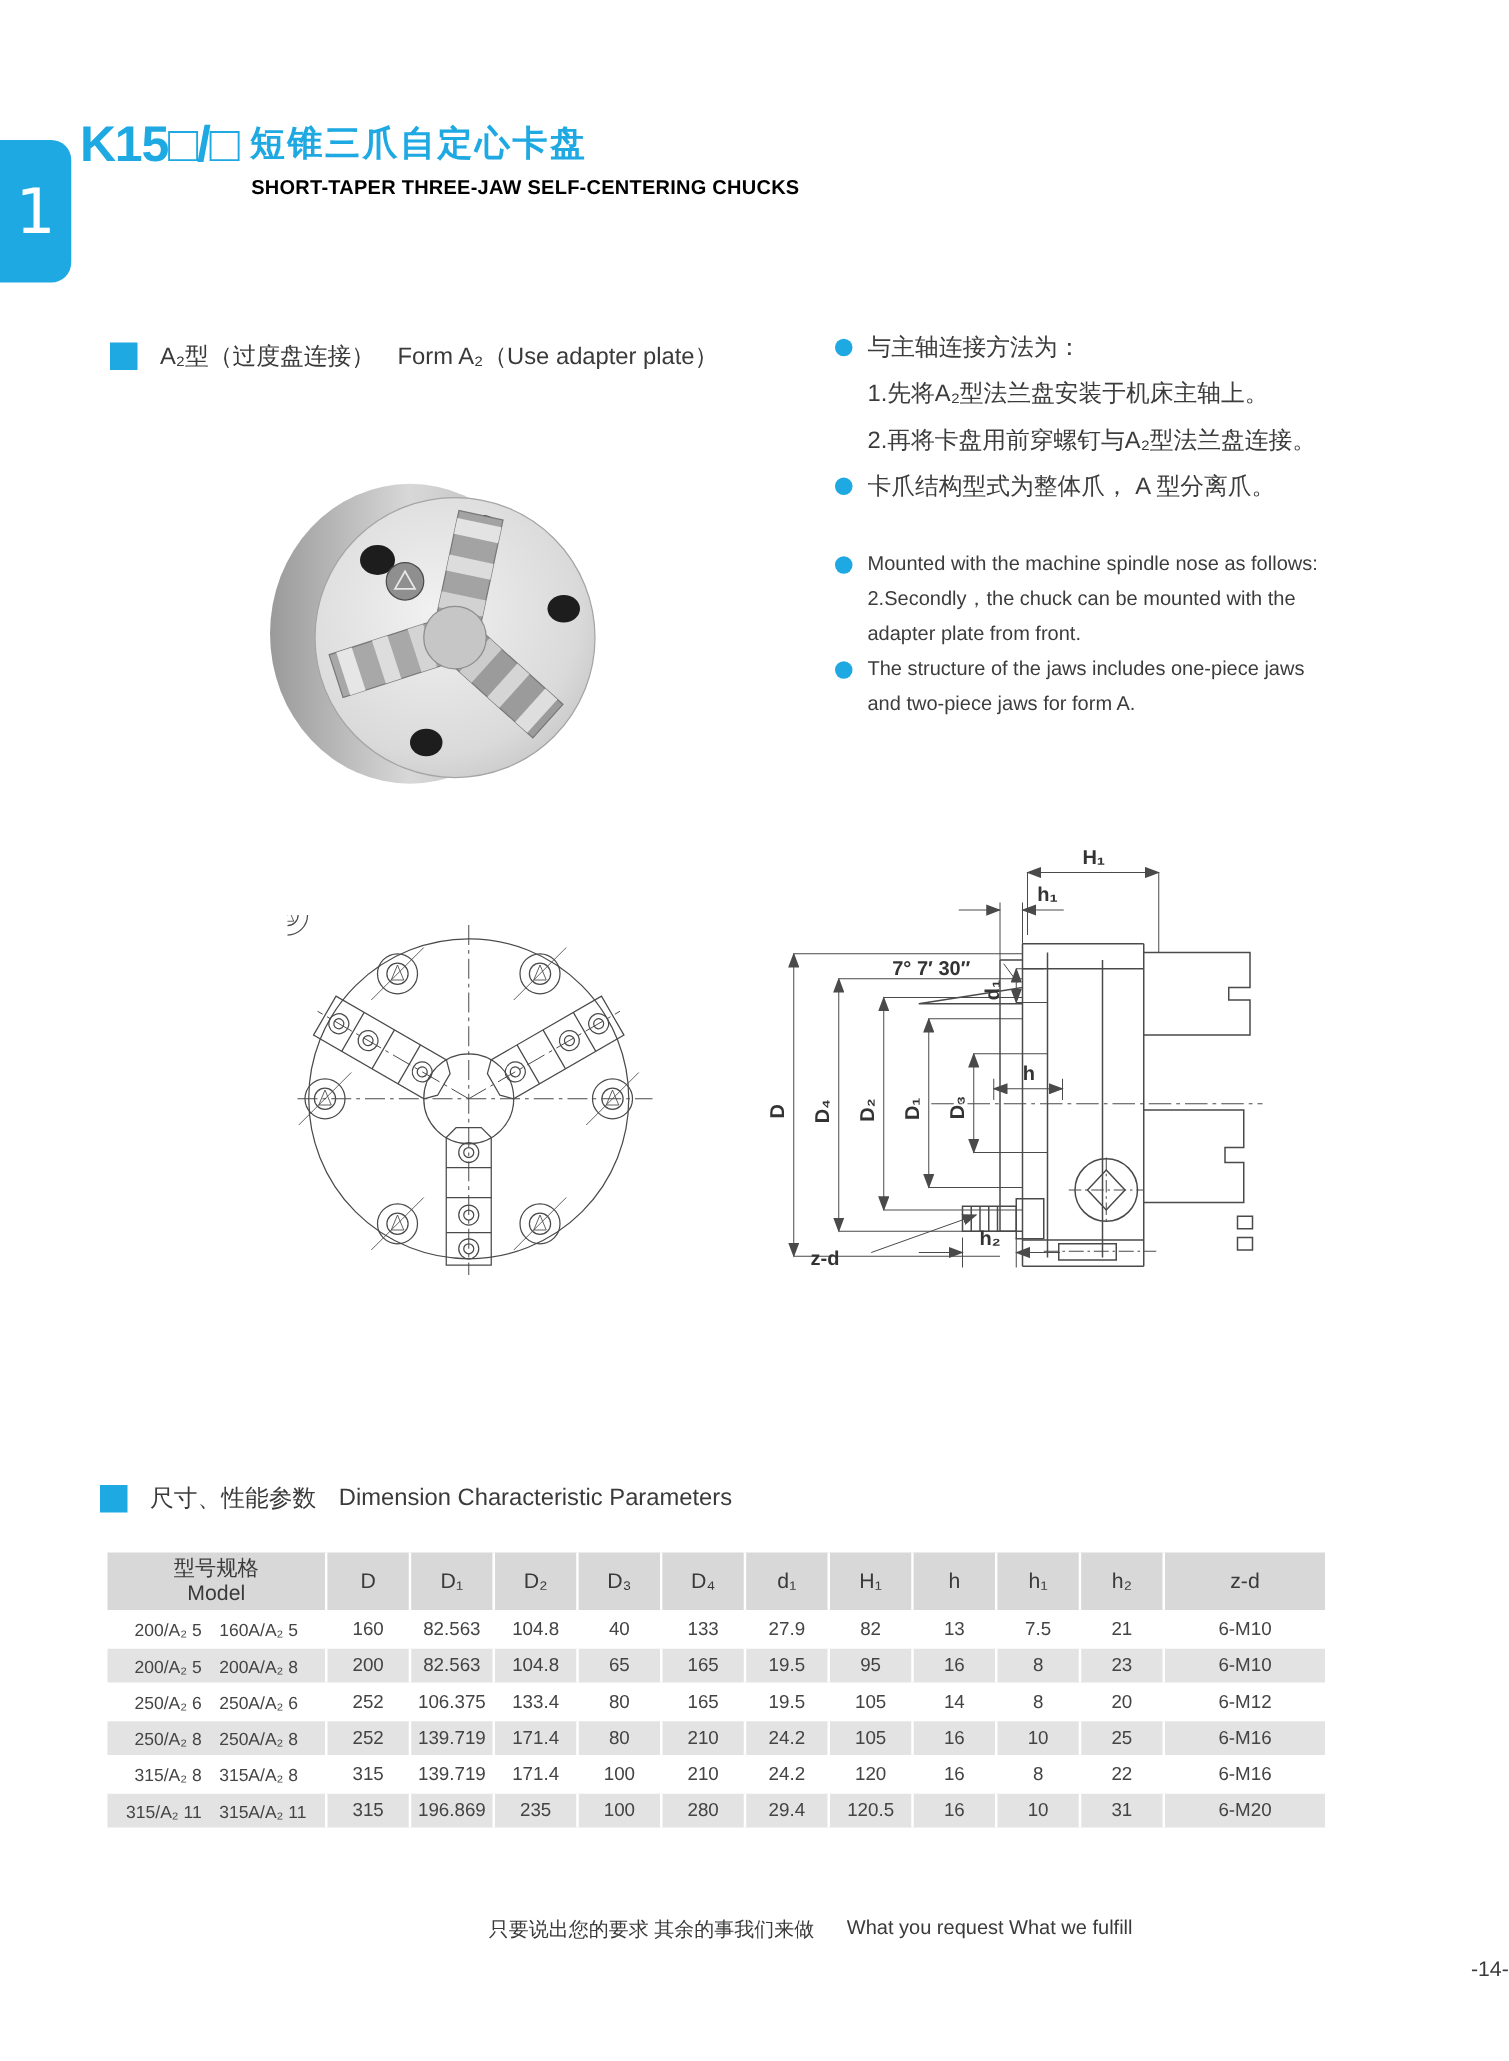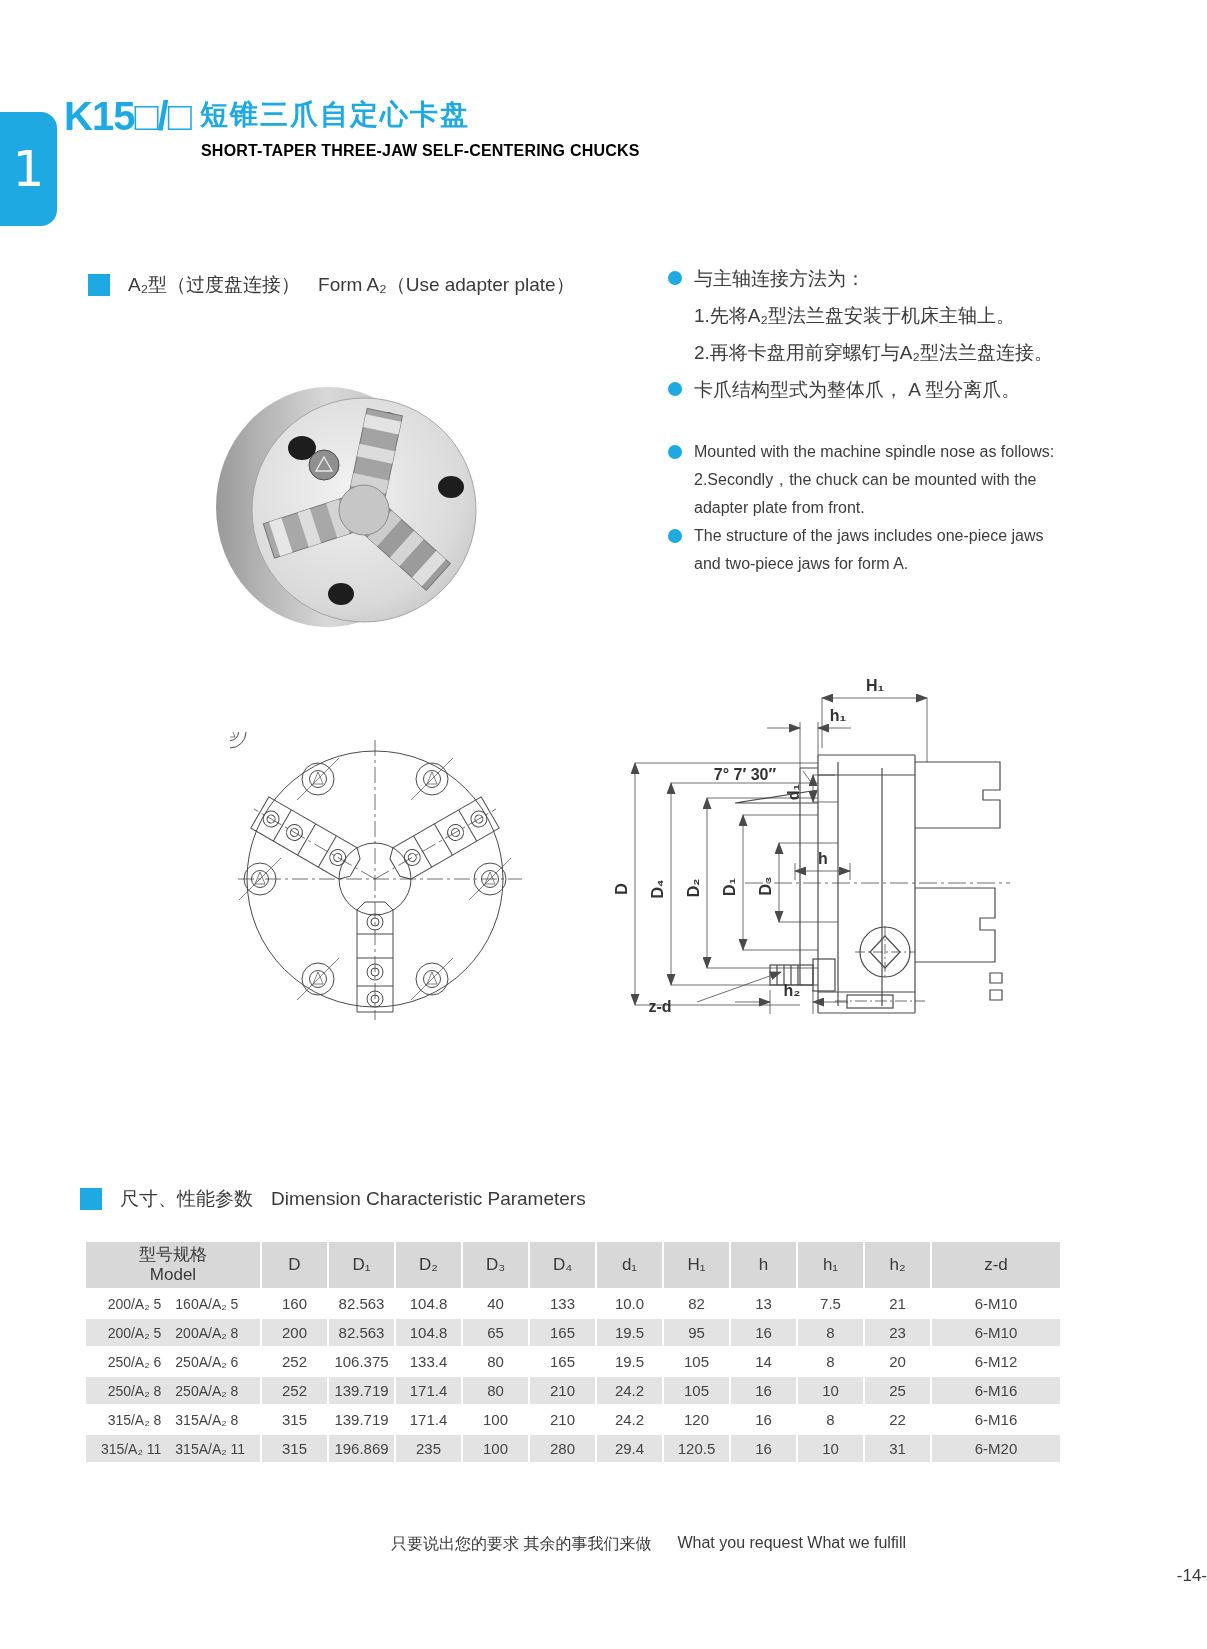--- a/index.html
+++ b/index.html
@@ -290,21 +290,21 @@
         <div class="tr">
           <div class="td model">
             <span>200/A₂ 5</span>
             <span>160A/A₂ 5</span>
           </div>
           <div class="td">160</div>
           <div class="td">82.563</div>
           <div class="td">104.8</div>
           <div class="td">40</div>
           <div class="td">133</div>
-          <div class="td">10.0</div>
+          <div class="td">27.9</div>
           <div class="td">82</div>
           <div class="td">13</div>
           <div class="td">7.5</div>
           <div class="td">21</div>
           <div class="td">6-M10</div>
         </div>
 
         <div class="tr">
           <div class="td model">
             <span>200/A₂ 5</span>

